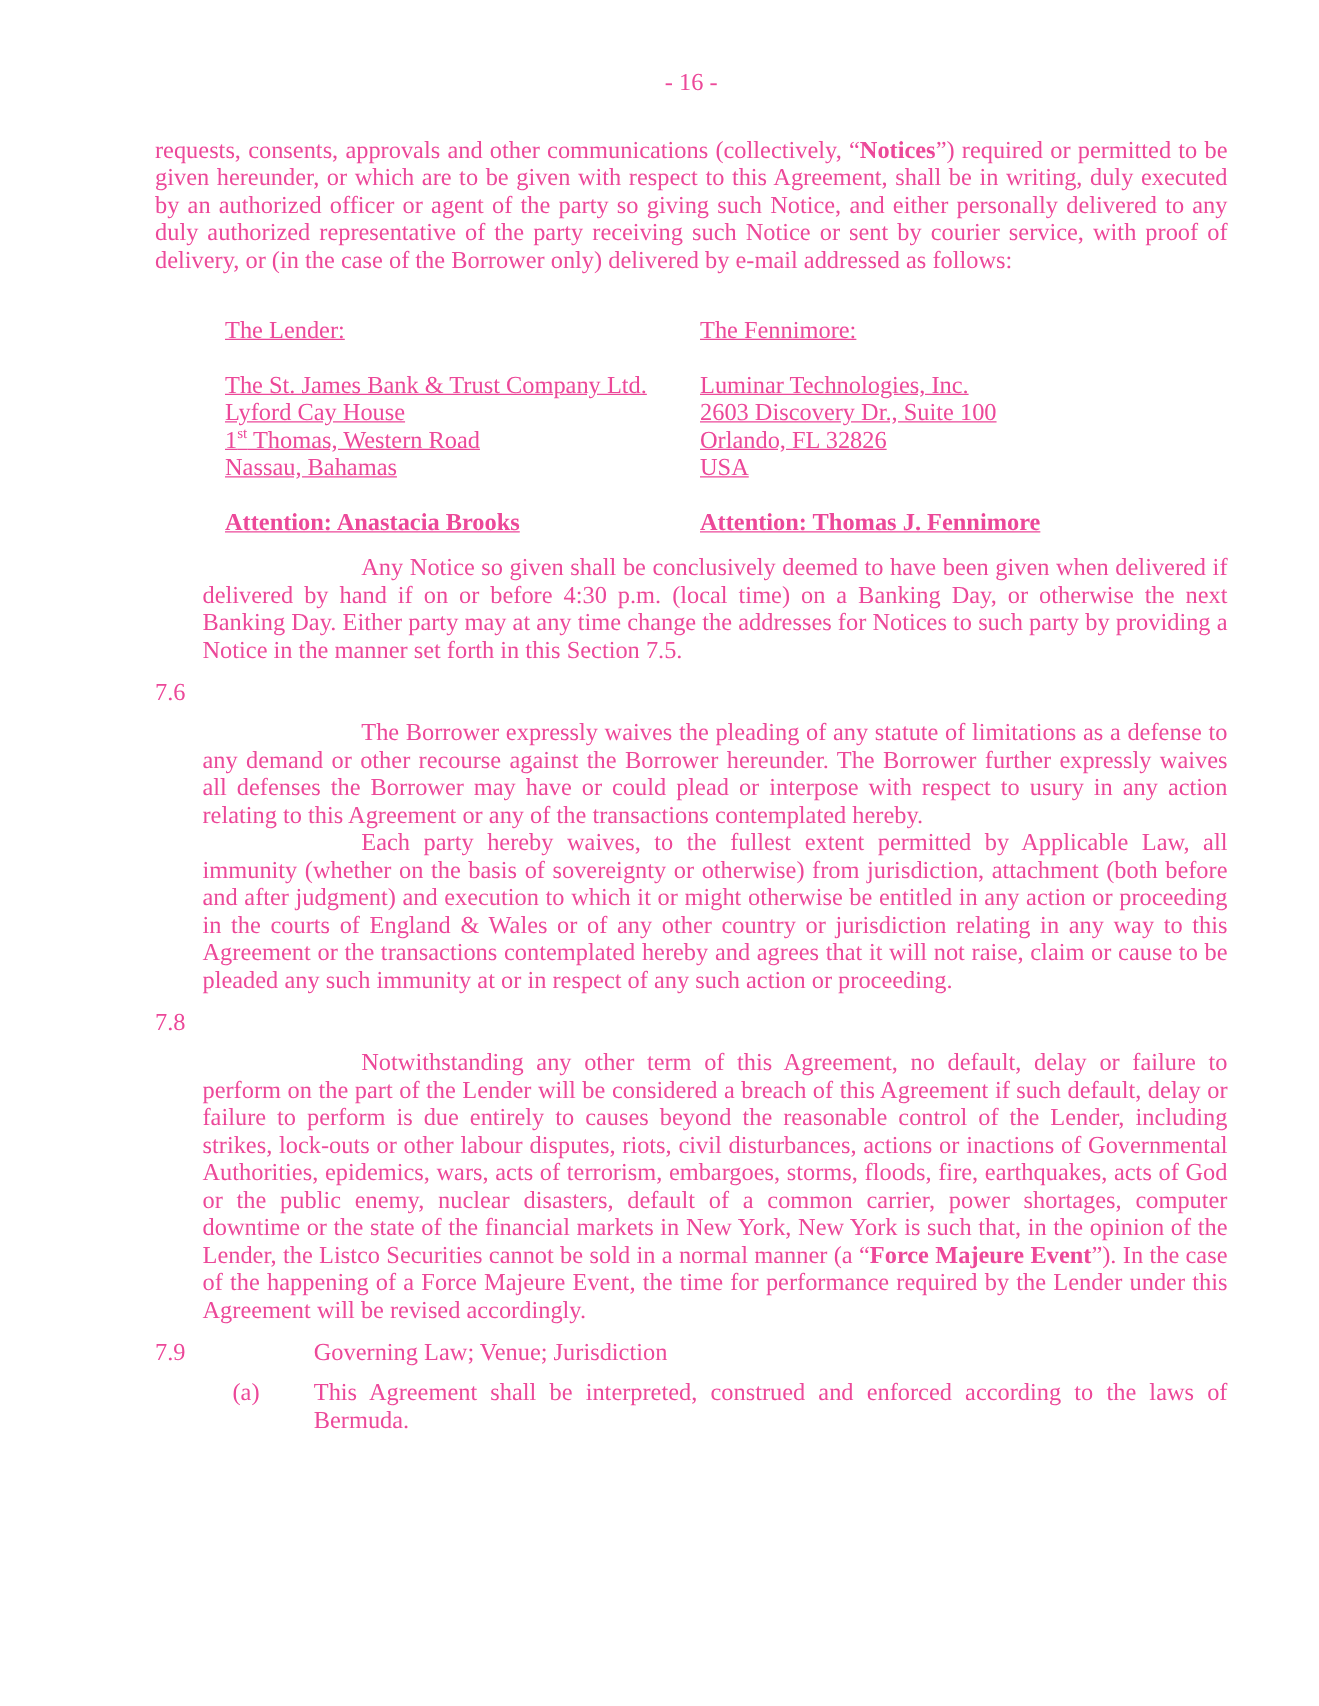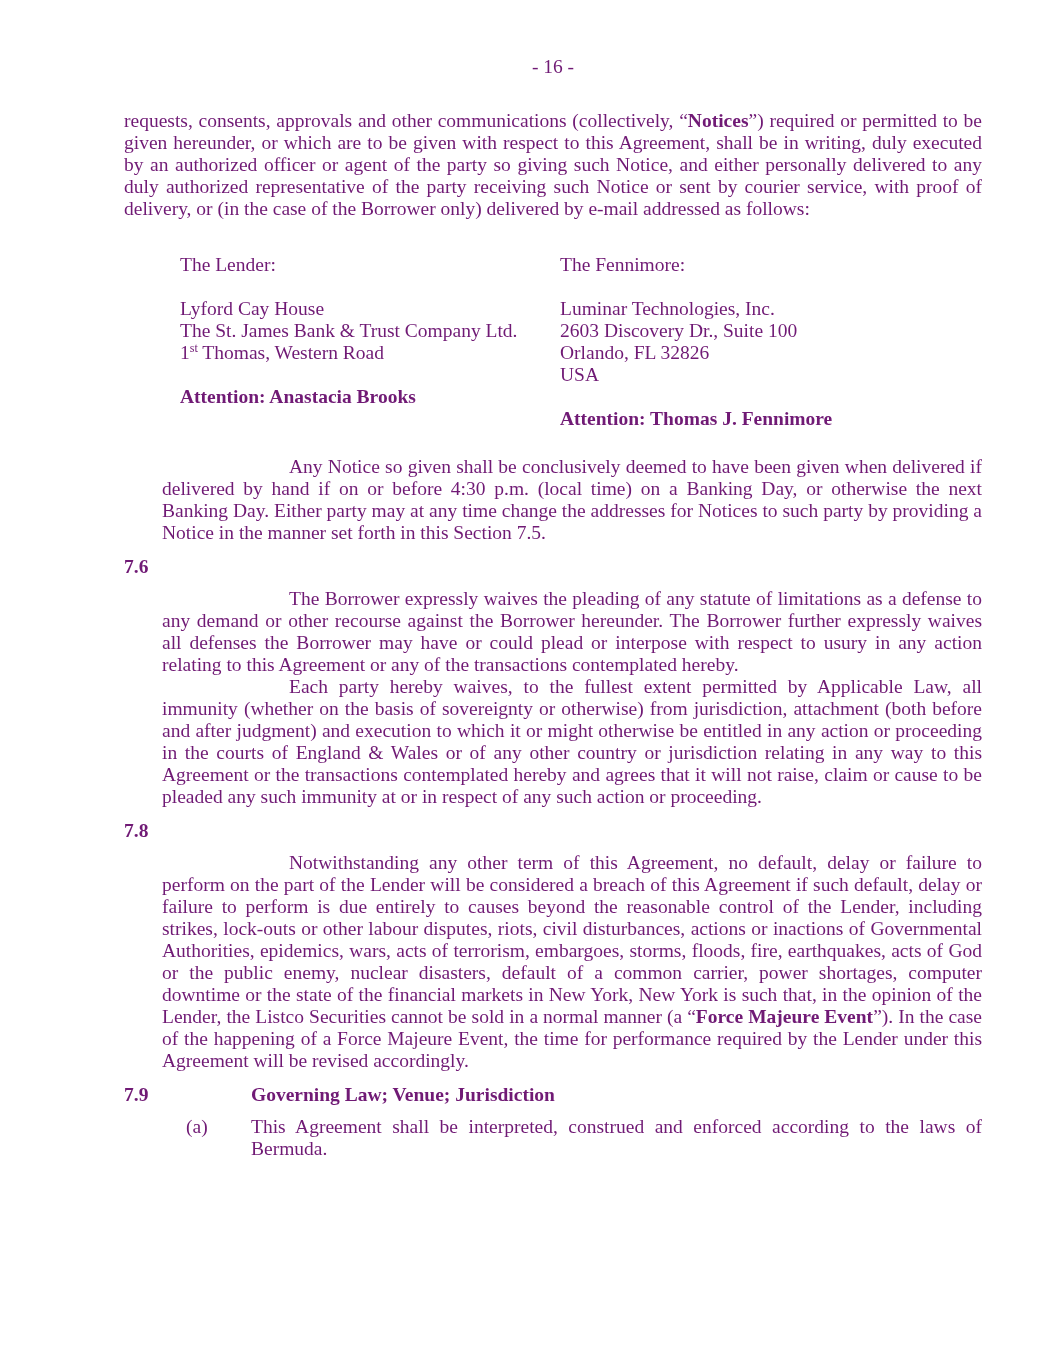--- a/index.html
+++ b/index.html
@@ -5,21 +5,21 @@
   html, body {
     margin: 0;
     padding: 0;
     background: #ffffff;
   }
   .page {
     position: relative;
     width: 1055px;
     height: 1365px;
     background: #ffffff;
-    color: #701a75;
+    color: #ec4899;
     font-family: "Liberation Serif", "DejaVu Serif", serif;
     font-size: 19.5px;
     line-height: 22px;
     box-sizing: border-box;
     padding: 56px 73px 0 124px;
     overflow: hidden;
   }
   .page-number {
     text-align: center;
     margin-bottom: 32px;
@@ -28,42 +28,43 @@
     margin: 0;
     text-align: justify;
   }
   .para.indent {
     text-indent: 127px;
     margin-left: 38px;
   }
   .addresses {
     display: flex;
     margin-top: 34px;
-    margin-bottom: 26px;
+    margin-bottom: 14px;
     margin-left: 56px;
+    text-decoration: underline;
   }
   .addr-col {
     width: 380px;
     flex: none;
   }
   .addr-label {
     margin-bottom: 22px;
   }
   .addr-attention {
     margin-top: 22px;
     font-weight: bold;
   }
   sup {
     font-size: 0.62em;
     line-height: 0;
     vertical-align: super;
   }
   .section-heading {
     display: flex;
-    font-weight: bold;
+    font-weight: normal;
     margin: 12px 0 10px 0;
   }
   .sec-num {
     width: 127px;
     flex: none;
   }
   .sec-title {
     flex: 1;
   }
   .list-item {
@@ -83,23 +84,24 @@
 
 <div class="page">
 
   <div class="page-number">- 16 -</div>
 
   <p class="para"><span>requests, consents, approvals and other communications (collectively, “</span><span style="font-weight: bold;">Notices</span><span>”) required or permitted to be given hereunder, or which are to be given with respect to this Agreement, shall be in writing, duly executed by an authorized officer or agent of the party so giving such Notice, and either personally delivered to any duly authorized representative of the party receiving such Notice or sent by courier service, with proof of delivery, or (in the case of the Borrower only) delivered by e-mail addressed as follows:</span></p>
 
   <div class="addresses">
     <div class="addr-col">
       <div class="addr-label">The Lender:</div>
+      <div class="addr-line"><span>The St. James Bank &amp; Trust Company Ltd.</span></div>
       <div class="addr-line"><span>Lyford Cay House</span></div>
-      <div class="addr-line"><span>The St. James Bank &amp; Trust Company Ltd.</span></div>
       <div class="addr-line"><span>1</span><sup>st</sup><span> Thomas, Western Road</span></div>
+      <div class="addr-line"><span>Nassau, Bahamas</span></div>
       <div class="addr-attention">Attention: Anastacia Brooks</div>
     </div>
     <div class="addr-col">
       <div class="addr-label">The Fennimore:</div>
       <div class="addr-line"><span>Luminar Technologies, Inc.</span></div>
       <div class="addr-line"><span>2603 Discovery Dr., Suite 100</span></div>
       <div class="addr-line"><span>Orlando, FL 32826</span></div>
       <div class="addr-line"><span>USA</span></div>
       <div class="addr-attention">Attention: Thomas J. Fennimore</div>
     </div>

